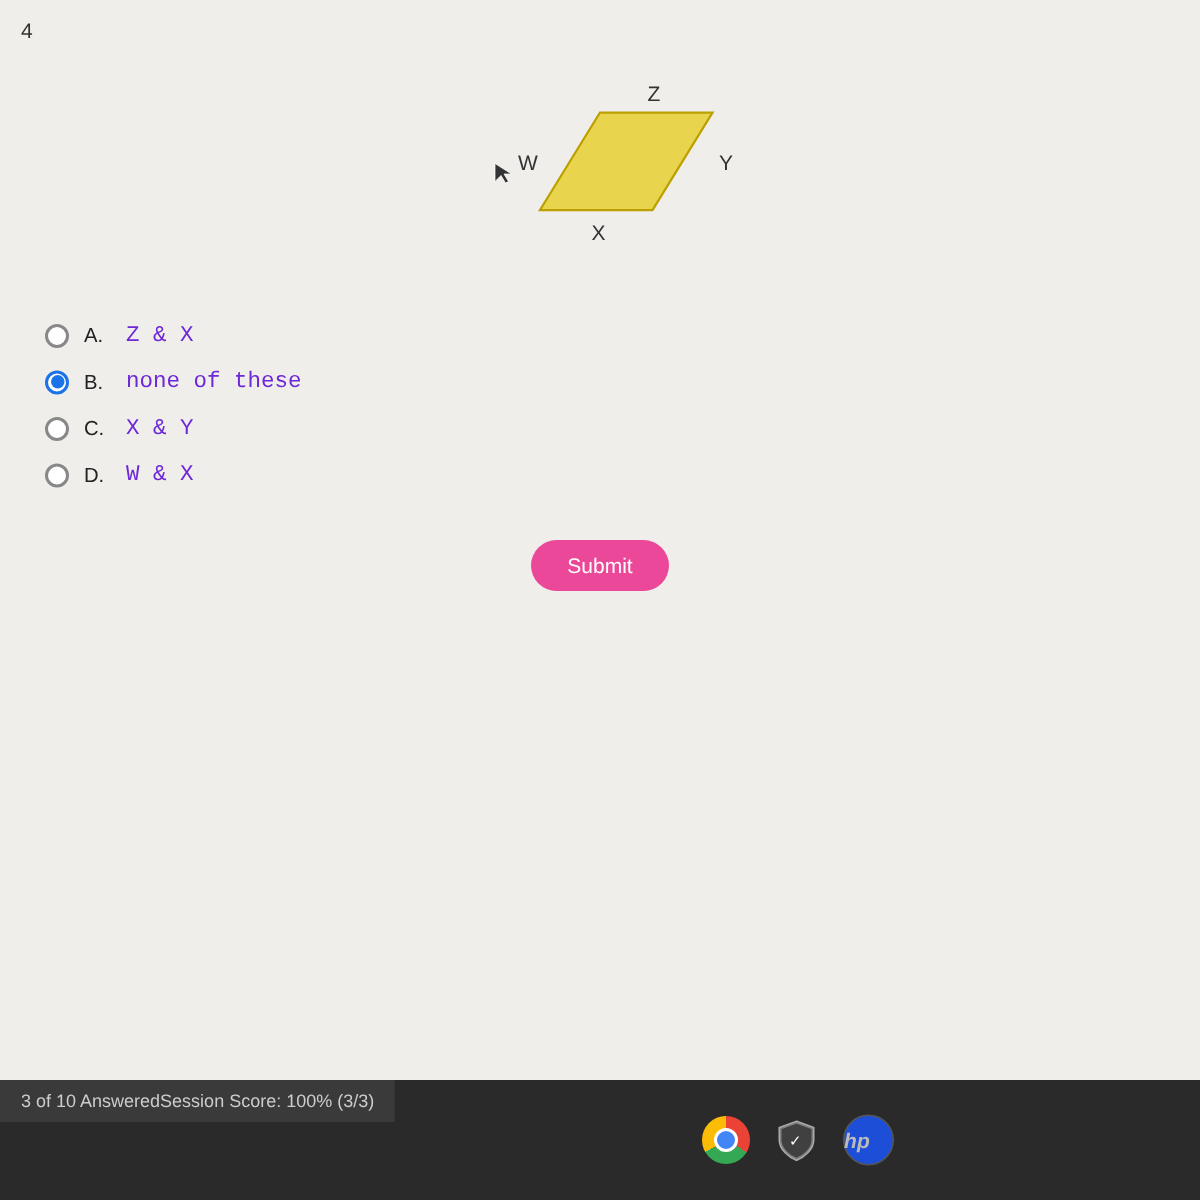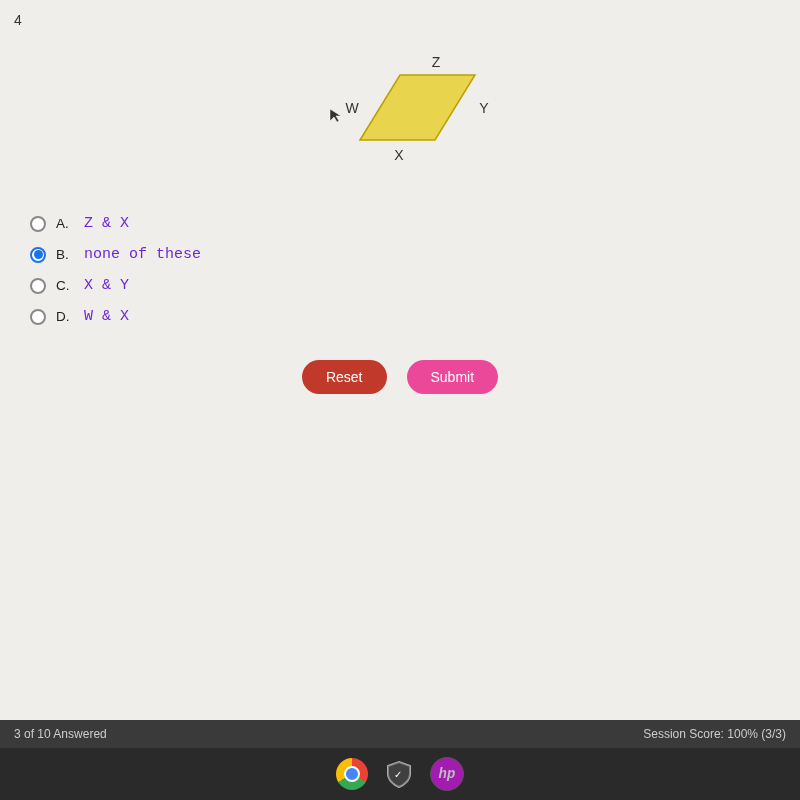--- a/index.html
+++ b/index.html
@@ -134,21 +134,21 @@
 
     
     .taskbar {
       position: absolute;
       bottom: 0;
       left: 0;
       width: 800px;
       height: 80px;
       background: #2a2a2a;
       display: flex;
-      flex-direction: column;
+      flex-direction: row;
     }
 
     .status-bar {
       height: 28px;
       background: #3a3a3a;
       display: flex;
       align-items: center;
       justify-content: space-between;
       padding: 0 14px;
       font-size: 12px;
@@ -188,30 +188,29 @@
       height: 30px;
       display: flex;
       align-items: center;
       justify-content: center;
     }
 
     .hp-logo {
       width: 34px;
       height: 34px;
       border-radius: 50%;
-      background: #a21caf;
+      background: #1d4ed8;
       border: 1px solid #555;
       display: flex;
       align-items: center;
-      justify-content: center;
+      justify-content: flex-start;
       color: #aaa;
       font-size: 13px;
       font-style: italic;
       font-weight: bold;
-      font-family: Liberation Mono, monospace;
     }
   </style>
 </head>
 <body>
 
 <div class="screen">
 
   <div class="question-number">4</div>
 
   <div class="shape-container">
@@ -267,21 +266,20 @@
     <div class="option-row">
       <div class="radio-outer">
       </div>
       <span class="option-letter">D.</span>
       <span class="option-text">W &amp; X</span>
     </div>
 
   </div>
 
   <div class="buttons-container">
-    <button class="btn-reset">Reset</button>
     <button class="btn-submit">Submit</button>
   </div>
 
 </div>
 
 <div class="taskbar">
   <div class="status-bar">
     <span>3 of 10 Answered</span>
     <span>Session Score: 100% (3/3)</span>
   </div>

